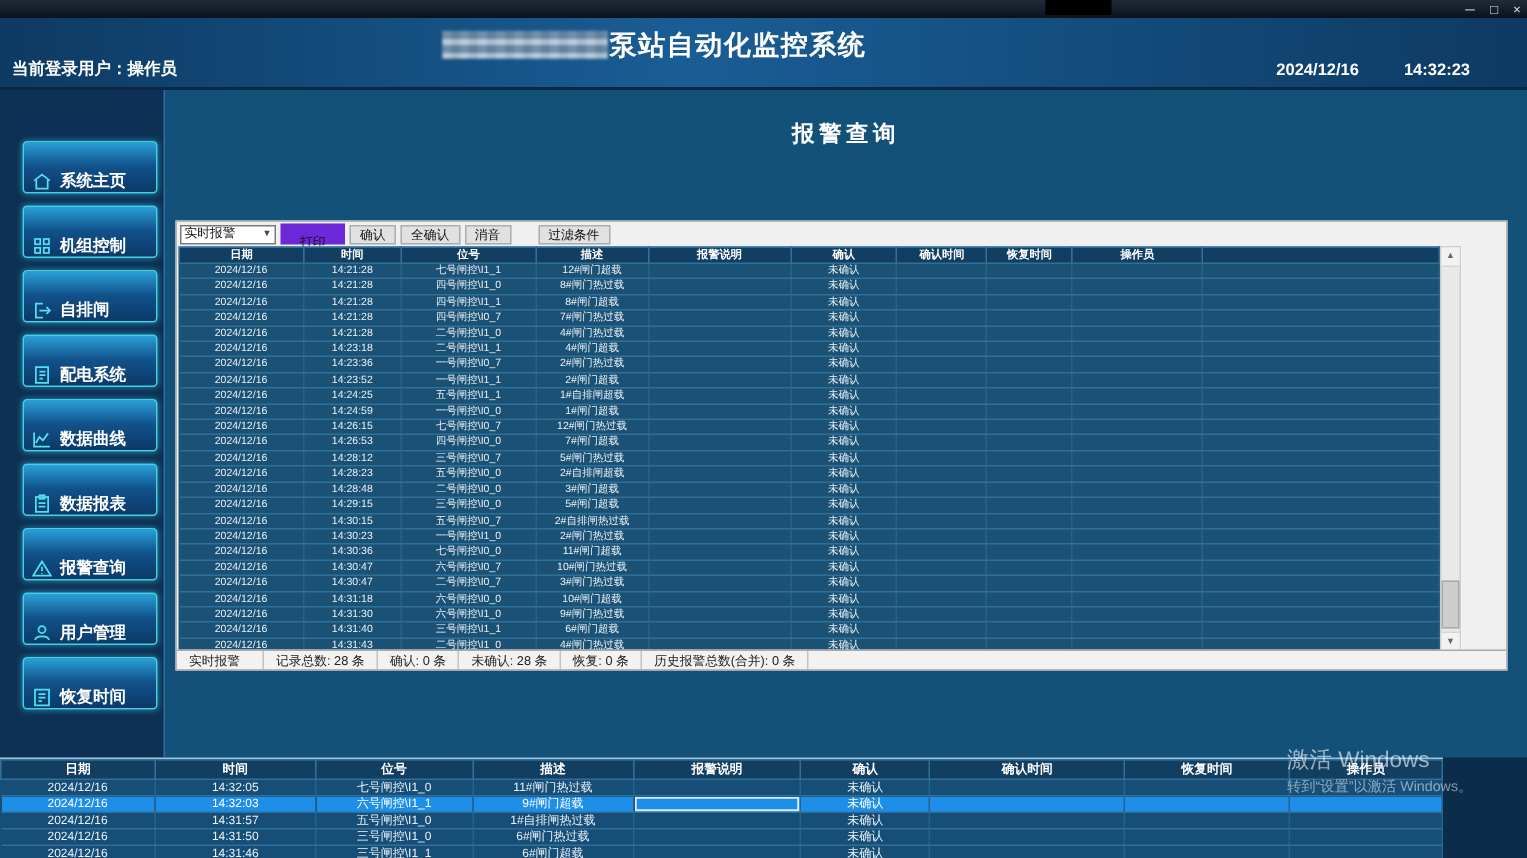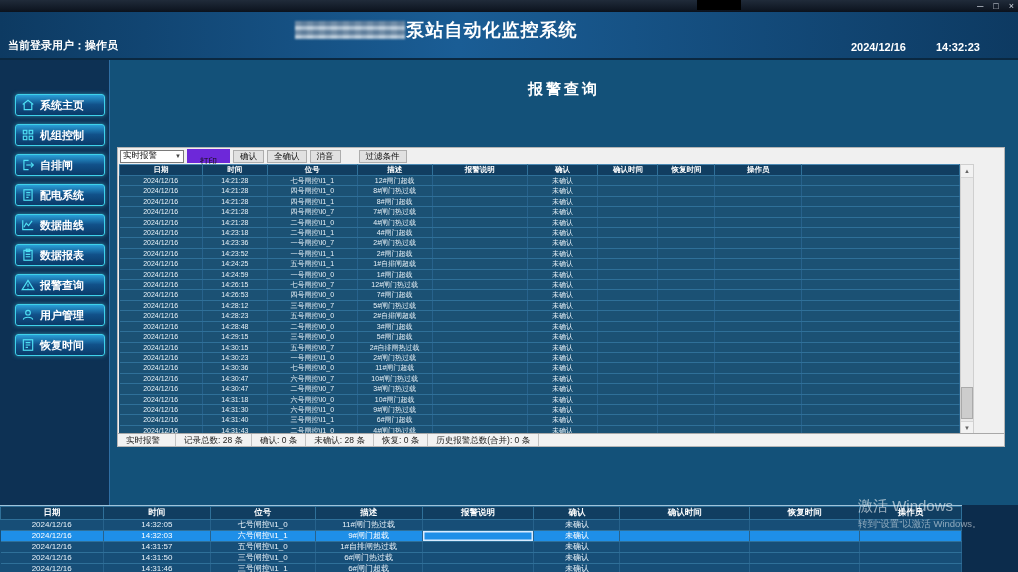--- a/index.html
+++ b/index.html
@@ -49,22 +49,22 @@
     position:absolute; right:38px; bottom:5px; font-size:11px; font-weight:bold; color:#fff;
     display:flex; gap:30px;
   }
   
   .sidebar {
     position:absolute; left:0; top:60px; width:110px; height:445px;
     background:#0d3154; border-right:1px solid #2f6ea3;
     padding-top:34px;
   }
   .side-btn {
-    width:90px; height:22px; margin:0 0 8px 15px;
-    display:flex; align-items:center; gap:5px; padding-left:5px;
+    width:90px; height:35px; margin:0 0 8px 15px;
+    display:flex; align-items:flex-end; gap:5px; padding-left:5px;
     background:linear-gradient(180deg,#2aa0d8 0%,#11518a 48%,#0b3a68 100%);
     border:1px solid #3fd2ea; border-radius:3px;
     box-shadow:0 0 4px rgba(70,210,240,.55);
     color:#fff; font-size:11px; font-weight:bold; cursor:pointer;
   }
   .side-btn .icn { width:14px; height:14px; flex:0 0 14px; }
   .side-btn svg { width:14px; height:14px; display:block; }
   
   .main-bg {
     position:absolute; left:110px; top:60px; width:908px; height:445px;

